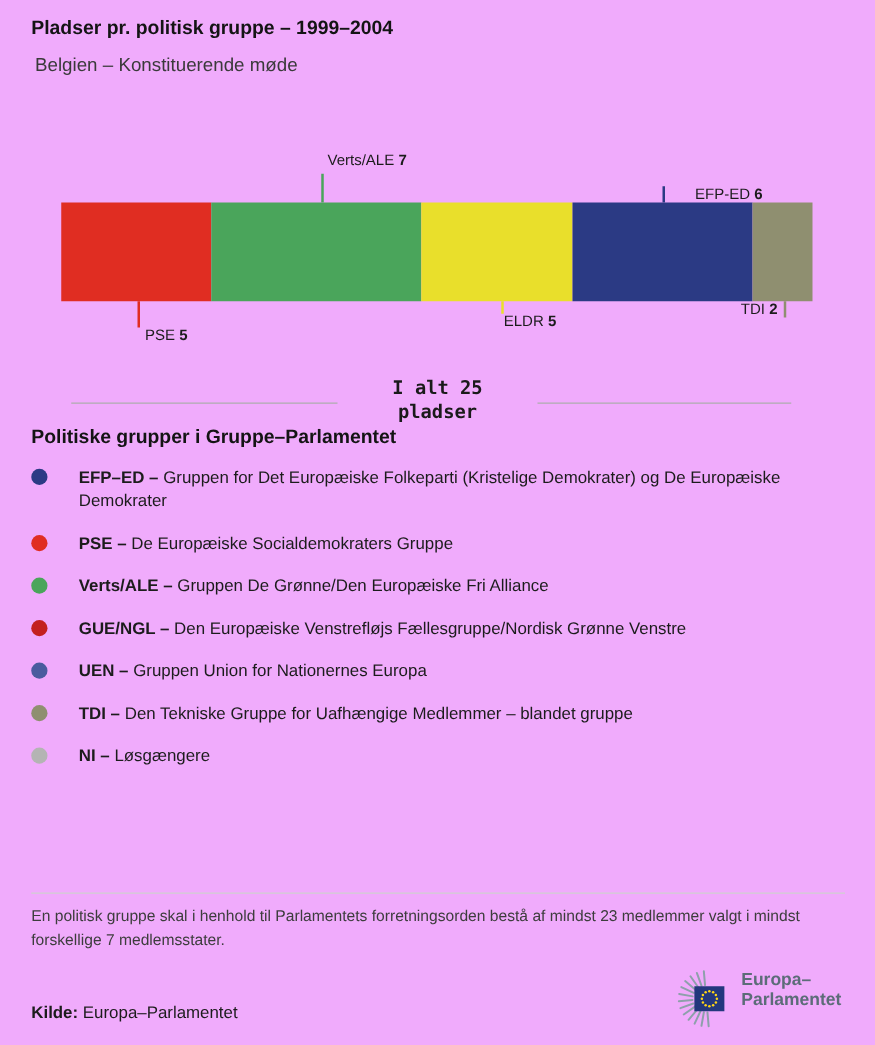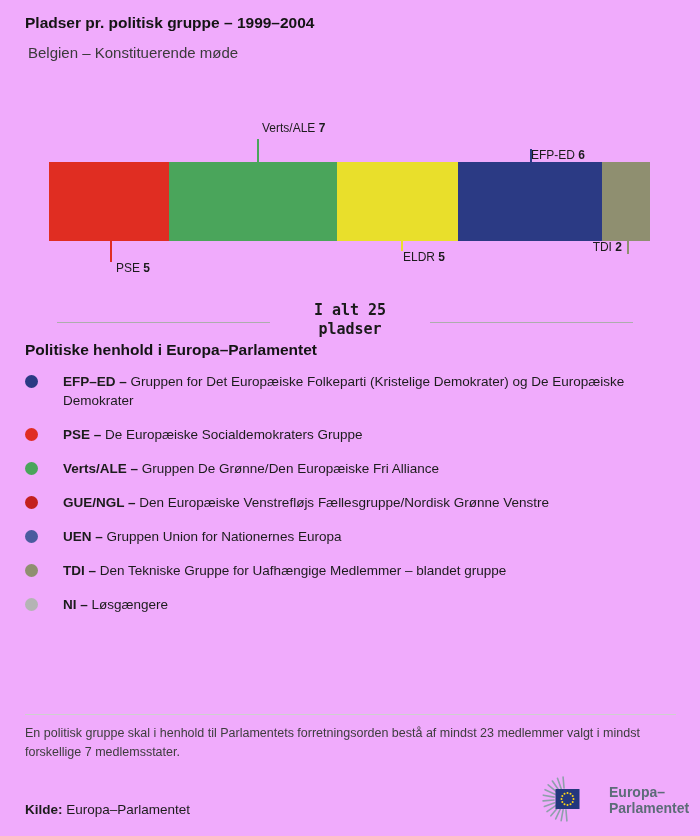--- a/index.html
+++ b/index.html
@@ -36,21 +36,21 @@
   .dot{width:13px;height:13px;border-radius:50%;margin-top:3px;flex:0 0 13px;}
   .legend-text .abbr{font-weight:700;}
   .legend-text .desc{font-weight:400;}
 
   
   .divider{position:absolute;left:25px;top:714px;width:651px;height:1px;background:#cfcfcf;}
   .note{position:absolute;left:25px;top:724px;width:628px;font-size:12.5px;line-height:19px;color:#3d3d3d;}
   .source{position:absolute;left:25px;top:802px;font-size:13.5px;color:#1c1c1c;}
   .source b{font-weight:700;}
 
-  .logo{position:absolute;left:513px;top:775px;display:flex;align-items:center;gap:22px;}
+  .logo{position:absolute;left:513px;top:775px;display:flex;gap:6px;}
   .logo-text{font-size:14px;font-weight:700;color:#5c6c78;line-height:16px;}
 </style>
 </head>
 <body>
 
 <div id="page">
 
   <div class="title">Pladser pr. politisk gruppe – 1999–2004</div>
   <div class="subtitle">Belgien – Konstituerende møde</div>
 
@@ -62,21 +62,21 @@
       <div class="segment" style="flex-grow: 2; background: rgb(143, 143, 112);"></div>
     </div>
 
   <div class="tick" style="left: 257px; top: 139px; height: 23px; background: rgb(74, 165, 91);"></div>
   <div class="callout" style="left:262px;top:121px;">
     <span>Verts/ALE</span>
     <b>7</b>
   </div>
 
   <div class="tick" style="left: 530px; top: 149px; height: 13px; background: rgb(43, 58, 132);"></div>
-  <div class="callout" style="left:531px;top:148px;text-align:right;">
+  <div class="callout" style="left:556px;top:148px;text-align:right;">
     <span>EFP-ED</span>
     <b>6</b>
   </div>
 
   <div class="tick" style="left: 110px; top: 241px; height: 21px; background: rgb(224, 45, 34);"></div>
   <div class="callout" style="left:116px;top:261px;">
     <span>PSE</span>
     <b>5</b>
   </div>
 
@@ -92,21 +92,21 @@
     <b>2</b>
   </div>
 
   <div class="rule rule-left"></div>
   <div class="rule rule-right"></div>
   <div class="total">
     <div>I alt 25</div>
     <div>pladser</div>
   </div>
 
-  <div class="legend-title">Politiske henhold i Europa–Parlamentet</div>
+  <div class="legend-title">Politiske grupper i Gruppe–Parlamentet</div>
   <div class="legend-list">
     <div class="legend-item">
       <span class="dot" style="background: rgb(43, 58, 132);"></span>
       <span class="legend-text"><b class="abbr">EFP–ED –</b> <span class="desc">Gruppen for Det Europæiske Folkeparti (Kristelige Demokrater) og De Europæiske Demokrater</span></span>
     </div>
 
     <div class="legend-item">
       <span class="dot" style="background: rgb(224, 45, 34);"></span>
       <span class="legend-text"><b class="abbr">PSE –</b> <span class="desc">De Europæiske Socialdemokraters Gruppe</span></span>
     </div>

